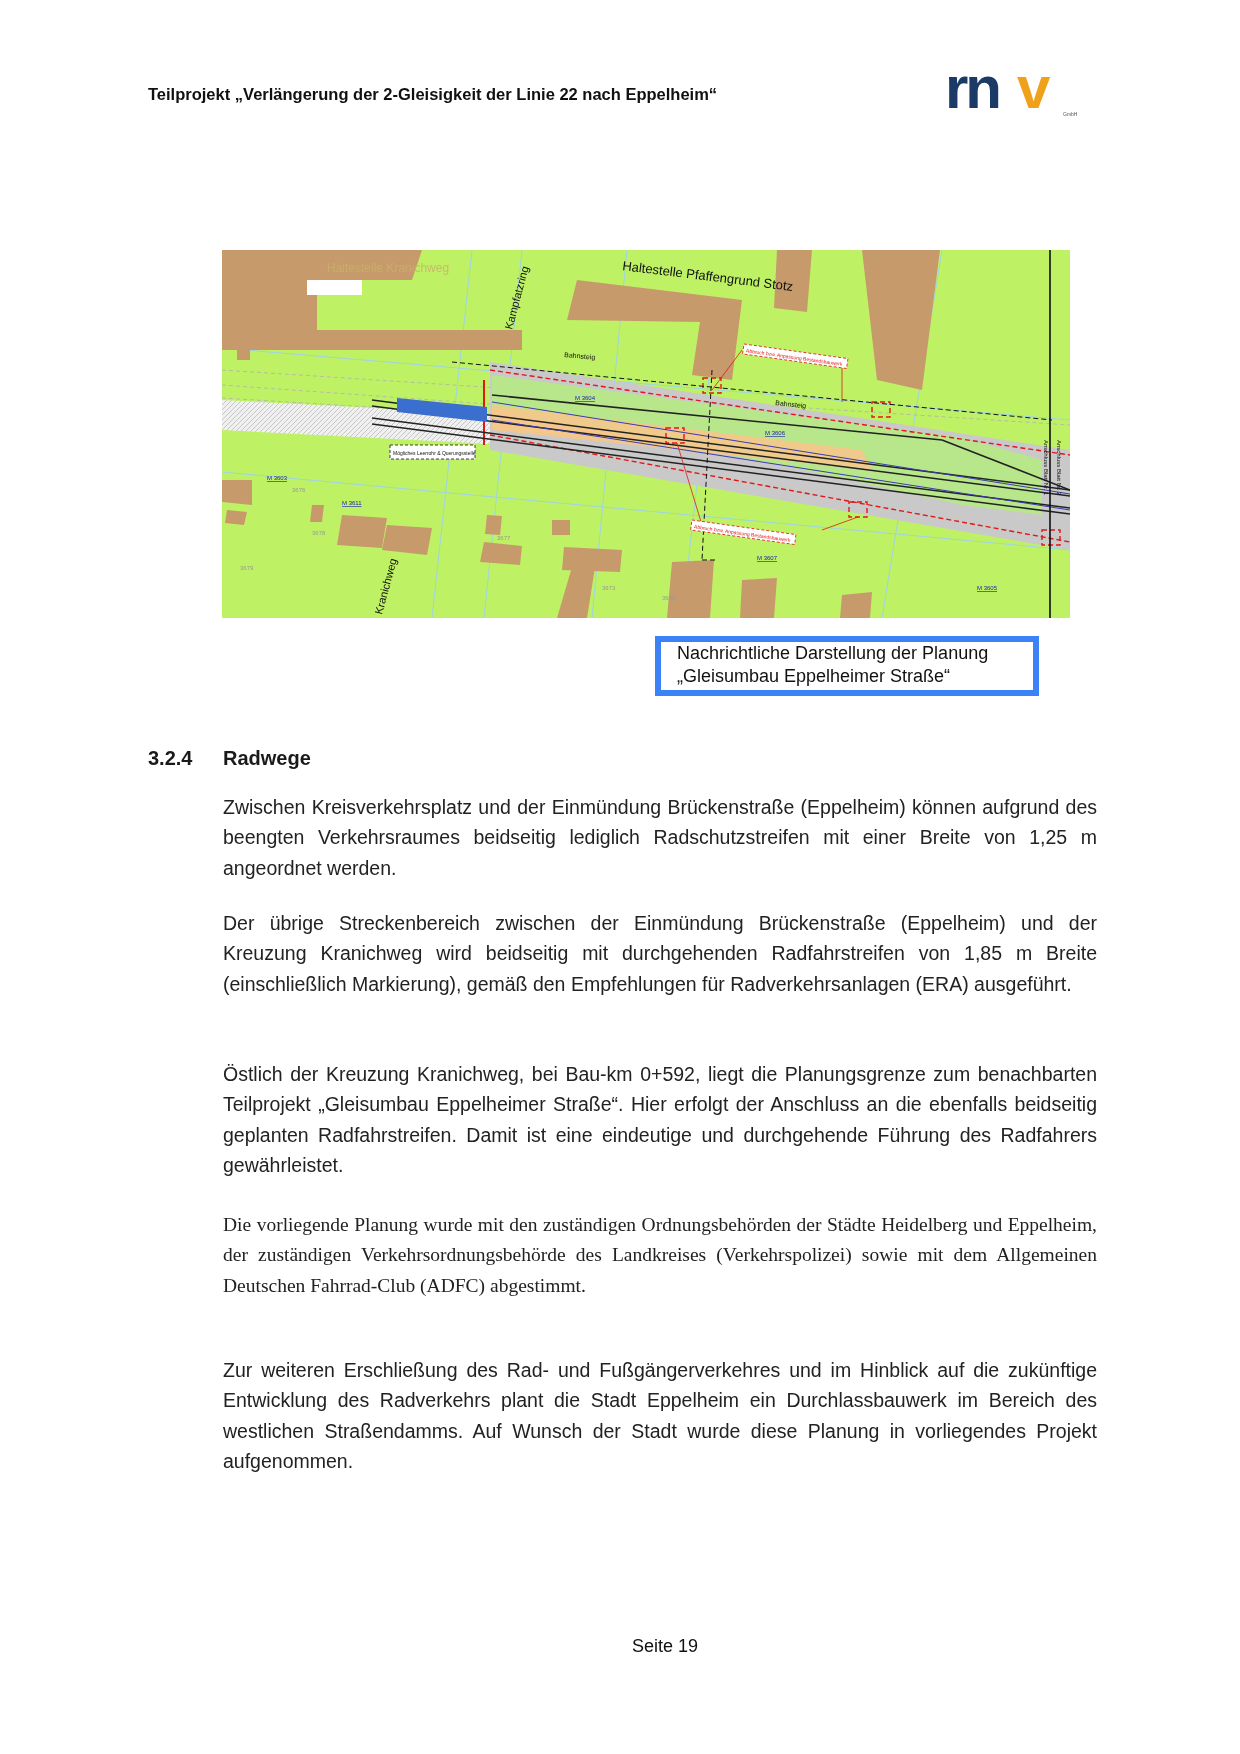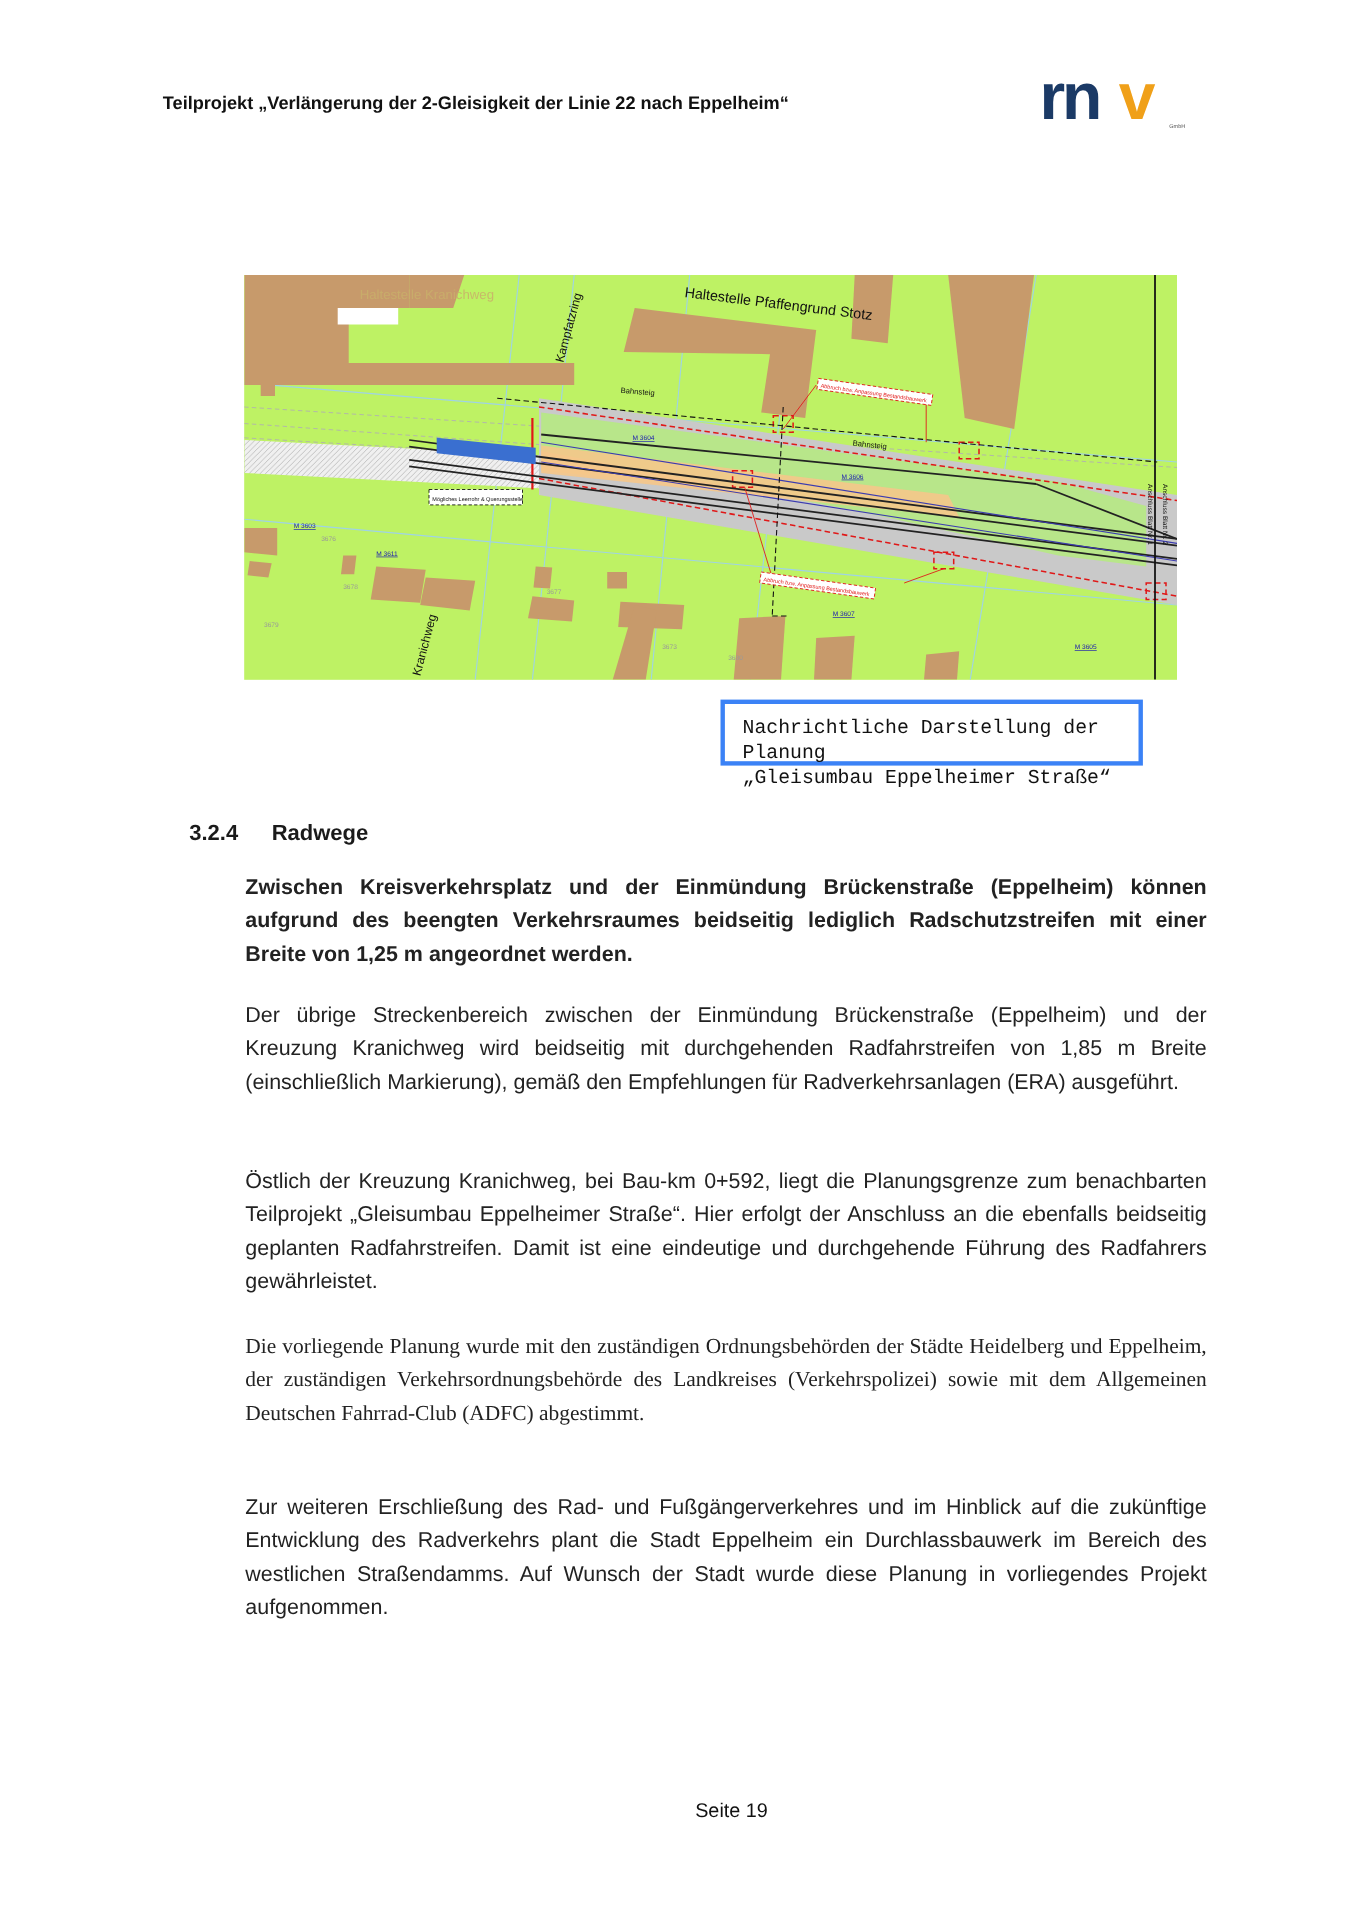--- a/index.html
+++ b/index.html
@@ -1,23 +1,23 @@
 <!DOCTYPE html>
 <html><head>
 <meta charset="utf-8">
 <style>
   html, body { margin:0; padding:0; background:#ffffff; }
   body { width:1240px; height:1754px; position:relative; overflow:hidden; font-family:"Liberation Sans", sans-serif; color:#1a1a1a; }
   .header { position:absolute; left:148px; top:80px; font-weight:bold; font-size:16.5px; line-height:29px; color:#111; }
   .header div { white-space:nowrap; }
   .logo { position:absolute; left:945px; top:62px; width:140px; height:56px; }
   .figure { position:absolute; left:222px; top:250px; width:848px; height:368px; overflow:hidden; background:#bef264; }
-  .caption-box { position:absolute; left:655px; top:636px; width:384px; height:60px; border:4px solid #3b82f6; box-sizing:border-box; padding:11px 0 0 16px; font-family:Liberation Mono, monospace; font-size:18px; line-height:23px; color:#111; }
+  .caption-box { position:absolute; left:655px; top:636px; width:384px; height:60px; border:6px solid #3b82f6; box-sizing:border-box; padding:0 0 0 16px; font-family:Liberation Sans, sans-serif; font-size:18px; line-height:23px; color:#111; }
   .section-heading { position:absolute; left:148px; top:747px; font-weight:bold; font-size:20px; }
-  .section-heading .num { display:inline-block; width:75px;margin-left:24px; }
+  .section-heading .num { display:inline-block; width:75px; }
   .body-text { position:absolute; left:223px; width:874px; font-size:19.5px; line-height:30.5px; text-align:justify; color:#222; hyphens:manual; }
   .page-number { position:absolute; left:0; width:1330px; top:1636px; text-align:center; font-size:18px; color:#111; }
 </style>
 </head>
 <body>
 
 <div class="header">
   <div>Teilprojekt  „Verlängerung der 2-Gleisigkeit der Linie 22 nach Eppelheim“</div>
 </div>
 
@@ -163,19 +163,19 @@
 
 <div class="caption-box">
   <div>Nachrichtliche Darstellung der Planung</div>
   <div>„Gleisumbau Eppelheimer Straße“</div>
 </div>
 
 <div class="section-heading">
   <span class="num">3.2.4</span><span>Radwege</span>
 </div>
 
-<p class="body-text" style="top:772px;font-weight:bold;">Zwischen Kreisverkehrsplatz und der Einmündung Brückenstraße (Eppelheim) kön­nen aufgrund des beengten Verkehrsraumes beidseitig lediglich Radschutzstreifen mit einer Breite von 1,25 m angeordnet werden.</p>
+<p class="body-text" style="top:772px;">Zwischen Kreisverkehrsplatz und der Einmündung Brückenstraße (Eppelheim) kön­nen aufgrund des beengten Verkehrsraumes beidseitig lediglich Radschutzstreifen mit einer Breite von 1,25 m angeordnet werden.</p>
 <p class="body-text" style="top:888px;">Der übrige Streckenbereich zwischen der Einmündung Brückenstraße (Eppelheim) und der Kreuzung Kranichweg wird beidseitig mit durchgehenden Radfahrstreifen von 1,85 m Breite (einschließlich Markierung), gemäß den Empfehlungen für Radver­kehrsanlagen (ERA) ausgeführt.</p>
 <p class="body-text" style="top:1039px;">Östlich der Kreuzung Kranichweg, bei Bau-km 0+592, liegt die Planungsgrenze zum benachbarten Teilprojekt „Gleisumbau Eppelheimer Straße“. Hier erfolgt der An­schluss an die ebenfalls beidseitig geplanten Radfahrstreifen. Damit ist eine eindeuti­ge und durchgehende Führung des Radfahrers gewährleistet.</p>
 <p class="body-text" style="top:1190px;font-family:Liberation Serif, serif;">Die vorliegende Planung wurde mit den zuständigen Ordnungsbehörden der Städte Heidelberg und Eppelheim, der zuständigen Verkehrsordnungsbehörde des Land­kreises (Verkehrspolizei) sowie mit dem Allgemeinen Deutschen Fahrrad-Club (ADFC) abgestimmt.</p>
 <p class="body-text" style="top:1335px;">Zur weiteren Erschließung des Rad- und Fußgängerverkehres und im Hinblick auf die zukünftige Entwicklung des Radverkehrs plant die Stadt Eppelheim ein Durchlass­bauwerk im Bereich des westlichen Straßendamms. Auf Wunsch der Stadt wurde diese Planung in vorliegendes Projekt aufgenommen.</p>
 
 <div class="page-number">Seite 19</div>
 
 </body></html>

